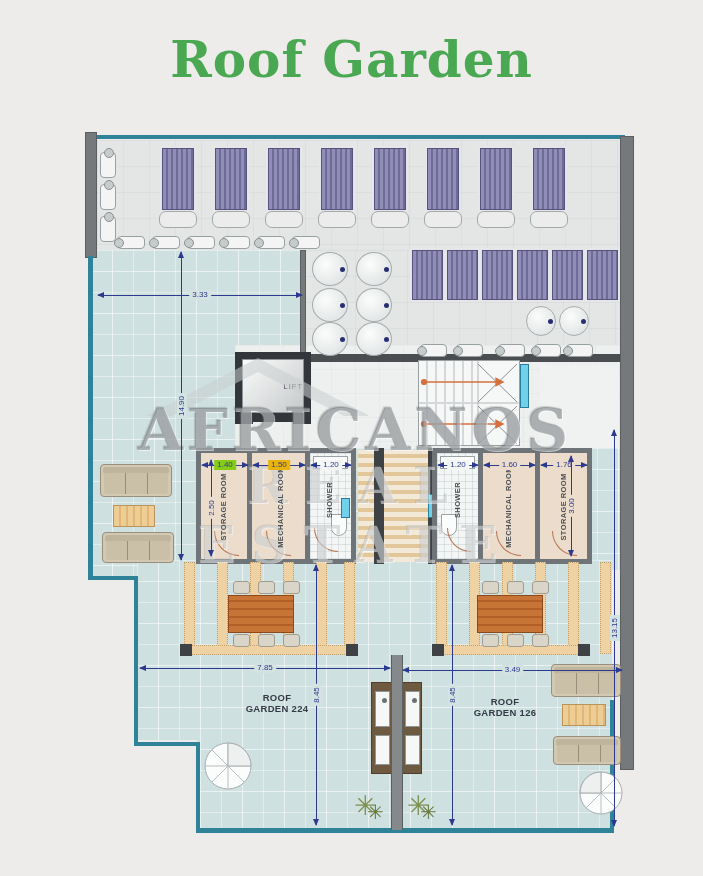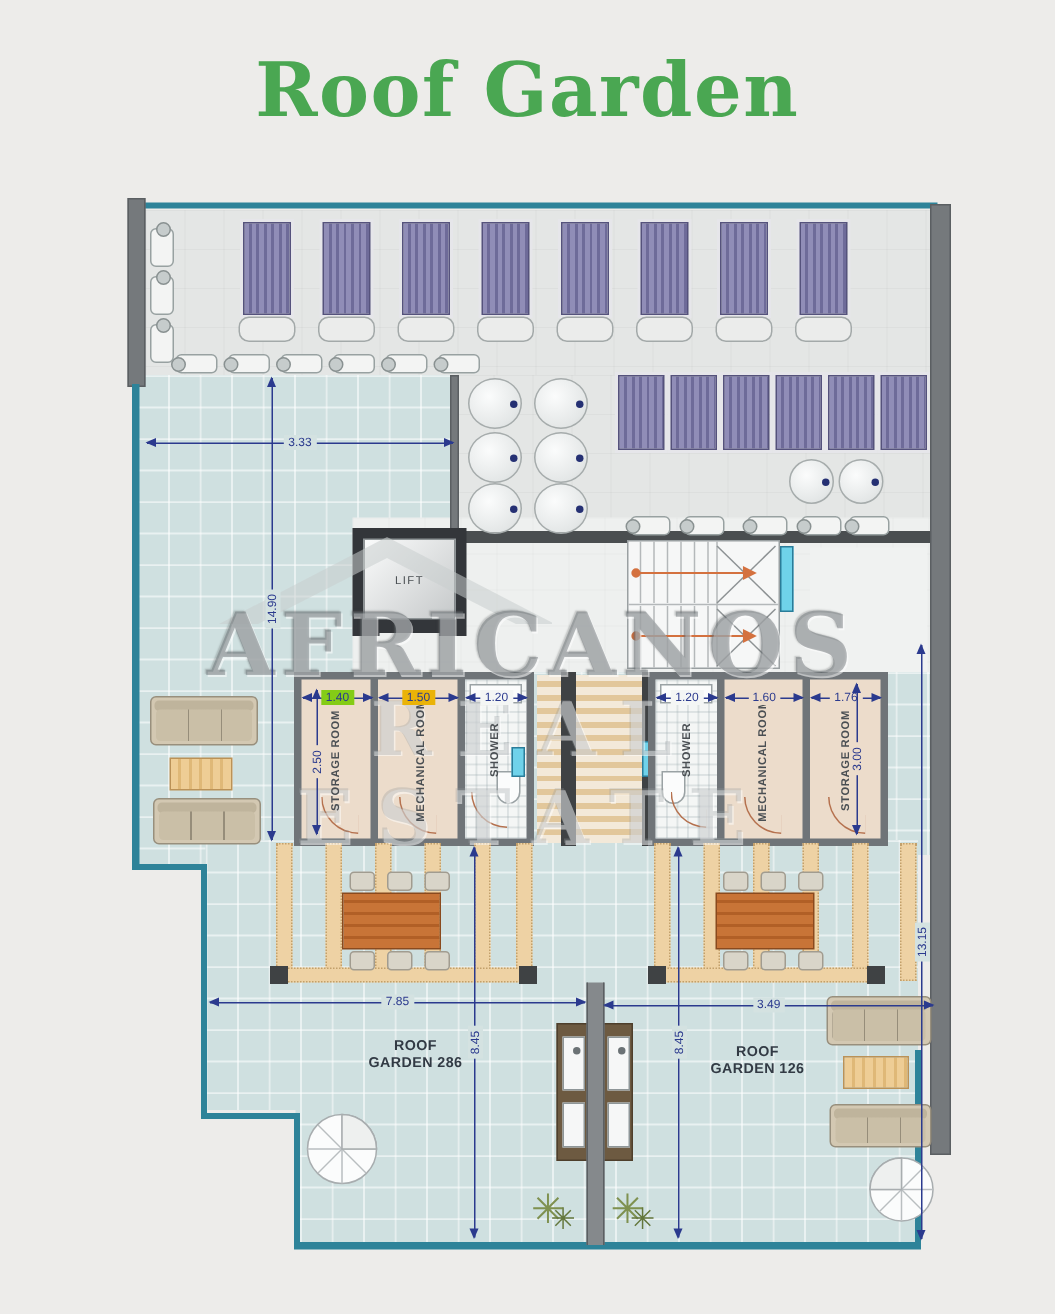--- a/index.html
+++ b/index.html
@@ -182,21 +182,21 @@
     <i class="gear" style="left:-4px;top:1px;width:10px;height:10px"></i>
   </div>
 <div class="abs planter" style="left:534px;top:344px;width:27px;height:13px">
     <i class="gear" style="left:-4px;top:1px;width:10px;height:10px"></i>
   </div>
 <div class="abs planter" style="left:566px;top:344px;width:27px;height:13px">
     <i class="gear" style="left:-4px;top:1px;width:10px;height:10px"></i>
   </div>
 
 <div class="abs" style="left:235px;top:352px;width:76px;height:72px;background:#33363a">
-  <div class="abs" style="left:7px;top:7px;width:62px;height:54px;background:linear-gradient(135deg,#fafbfb,#c6c9ca);border:1px solid #8e9496;box-sizing:border-box;display:flex;align-items:center;justify-content:center">
+  <div class="abs" style="left:7px;top:7px;width:62px;height:54px;background:linear-gradient(135deg,#fafbfb,#c6c9ca);border:1px solid #8e9496;box-sizing:border-box;display:flex;align-items:center;justify-content:flex-end">
     <span class="liftlbl">LIFT</span>
   </div>
   <div class="abs" style="left:18px;bottom:-2px;width:40px;height:4px;background:#eef0ef"></div>
 </div>
 
 <svg class="abs" style="left:418px;top:360px" width="102" height="86">
   <rect x="0.5" y="0.5" width="101" height="85" fill="#f6f7f7" stroke="#9aa0a2"></rect>
   <g stroke="#b4b8ba" stroke-width="1">
     <line x1="9" y1="1" x2="9" y2="42"></line>
       <line x1="18" y1="1" x2="18" y2="42"></line>
@@ -368,21 +368,21 @@
 
 <div class="abs roomlbl" style="left:224px;top:507px">STORAGE ROOM</div>
 <div class="abs roomlbl" style="left:281px;top:507px">MECHANICAL ROOM</div>
 <div class="abs roomlbl" style="left:330px;top:500px">SHOWER</div>
 <div class="abs roomlbl" style="left:458px;top:500px">SHOWER</div>
 <div class="abs roomlbl" style="left:509px;top:507px">MECHANICAL ROOM</div>
 <div class="abs roomlbl" style="left:564px;top:507px">STORAGE ROOM</div>
 
 <div class="abs gardenlbl" style="left:237px;top:692px;width:80px">
   <div>ROOF</div>
-    <div>GARDEN 286</div>
+    <div>GARDEN 224</div>
 </div>
 <div class="abs gardenlbl" style="left:465px;top:696px;width:80px">
   <div>ROOF</div>
     <div>GARDEN 126</div>
 </div>
 
 <div class="abs dimh" style="left:98px;top:291px;width:204px;height:9px">
   <i class="ln"></i>
     <i class="ah l"></i>
     <i class="ah r"></i>

